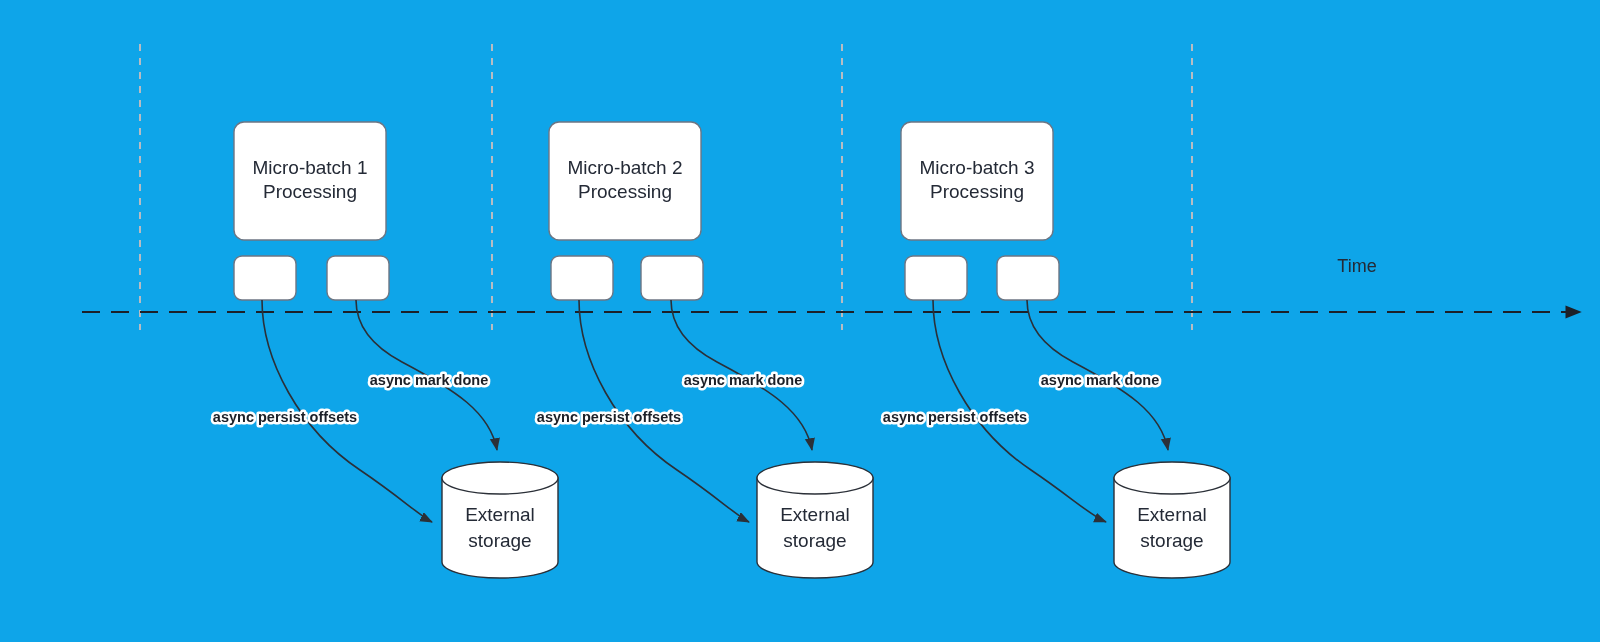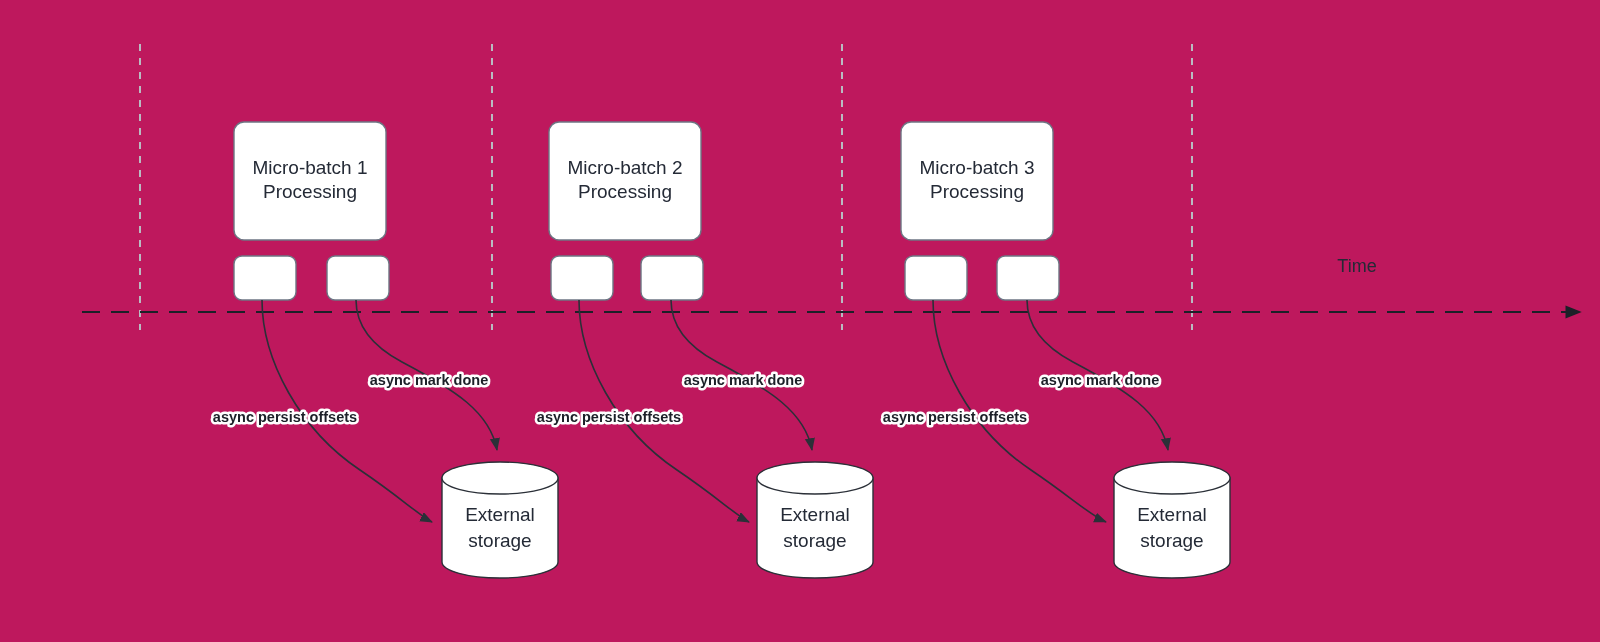--- a/index.html
+++ b/index.html
@@ -11,21 +11,21 @@
   body {
     font-family: "Liberation Sans", sans-serif;
     width: 1600px;
     height: 642px;
     overflow: hidden;
   }
   #canvas {
     position: relative;
     width: 1600px;
     height: 642px;
-    background: #be185d;
+    background: #0ea5e9;
   }
   #diagram-svg {
     position: absolute;
     top: 0;
     left: 0;
     width: 1600px;
     height: 642px;
   }
   .node-label {
     font-family: "Liberation Sans", sans-serif;

